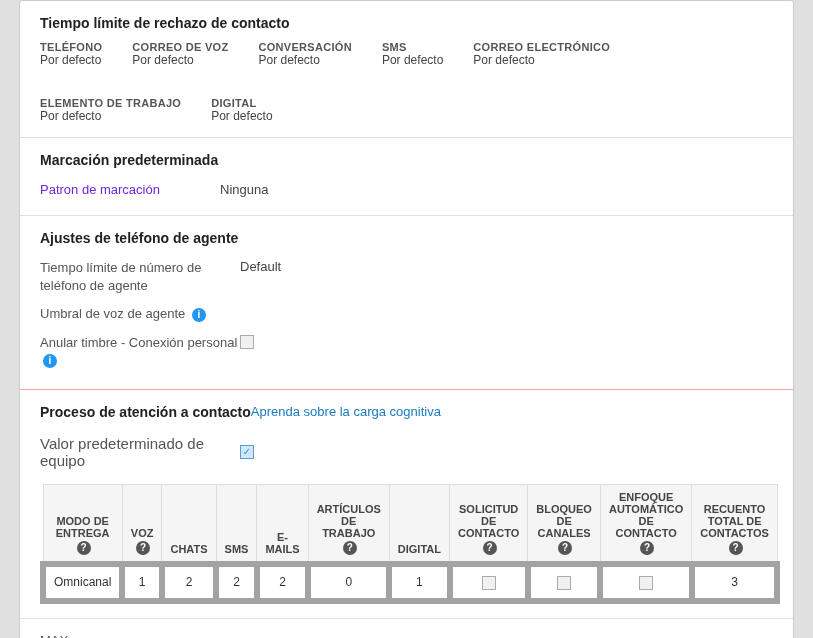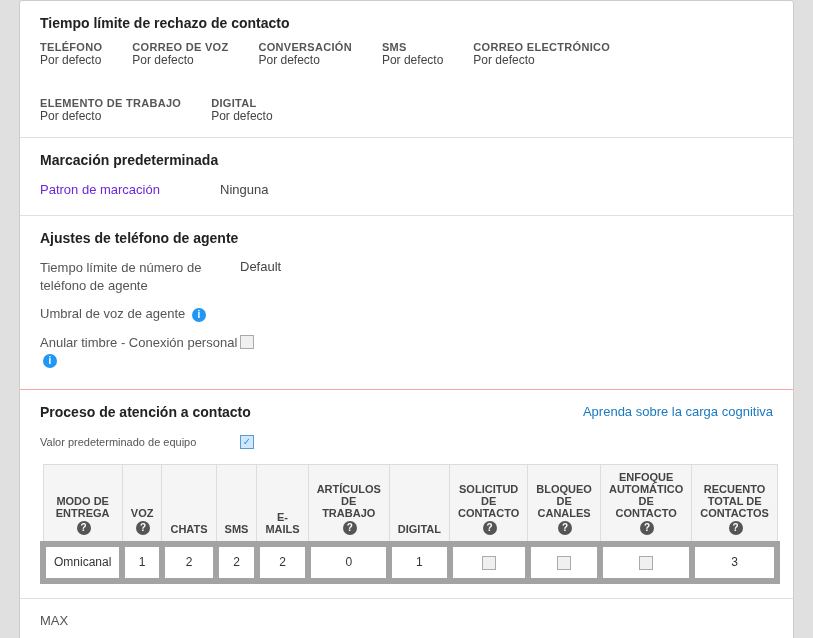--- a/index.html
+++ b/index.html
@@ -140,21 +140,21 @@
       content: '✓';
       font-size: 10px;
       color: #2196F3;
     }
     .process-section {
       padding: 14px 20px;
       border-bottom: 1px solid #e0e0e0;
     }
     .process-header {
       display: flex;
-      justify-content: space-between;
+      justify-content: flex-start;
       align-items: center;
       margin-bottom: 10px;
     }
     .process-title {
       font-weight: bold;
       font-size: 14px;
       color: #222;
     }
     .link-text {
       color: #1a7abf;
@@ -164,21 +164,21 @@
     }
     .team-default-row {
       display: flex;
       align-items: center;
       padding: 5px 0;
       margin-bottom: 10px;
     }
     .team-default-label {
       width: 200px;
       color: #555;
-      font-size: 11px;
+      font-size: 15px;
       flex-shrink: 0;
     }
     
     .delivery-table {
       width: 100%;
       border-collapse: collapse;
       font-size: 12px;
     }
     .delivery-table th {
       background: #f5f5f5;

